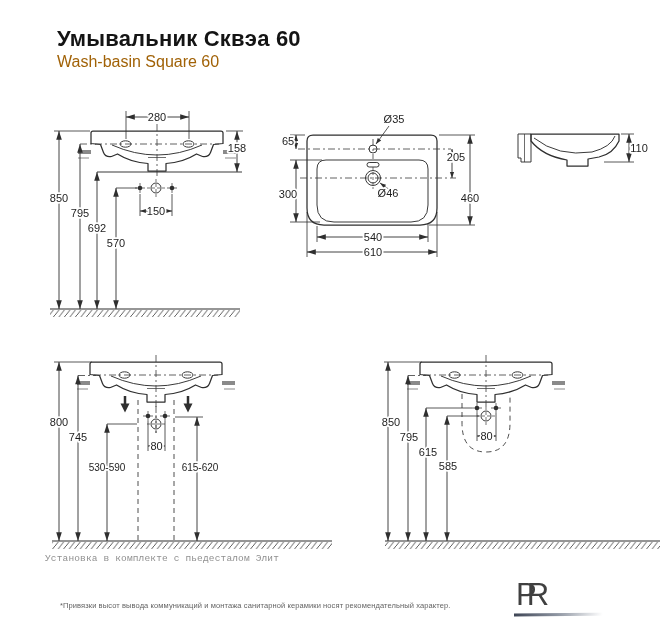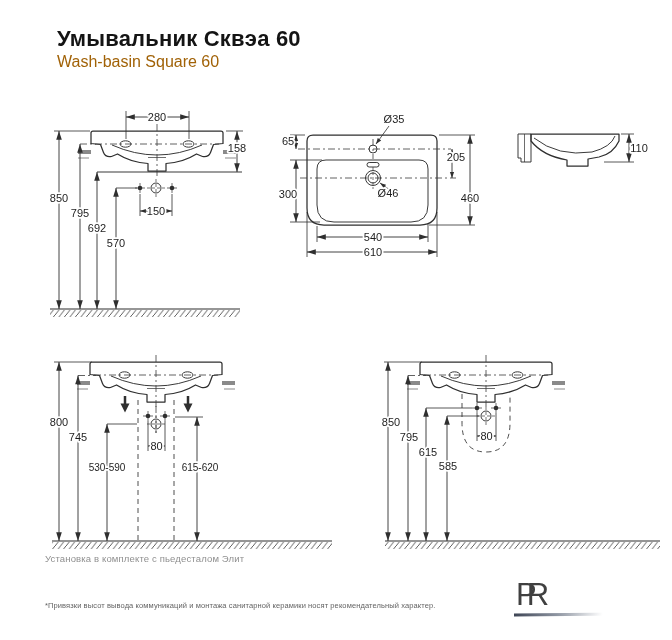--- a/index.html
+++ b/index.html
@@ -9,26 +9,26 @@
   }
   .title {
     position:absolute; left:57px; top:26px;
     font-size:22px; font-weight:700; color:#141414; letter-spacing:.2px;
   }
   .subtitle {
     position:absolute; left:57px; top:53px;
     font-size:16px; color:#a16207;
   }
   .cap {
-    position:absolute; font-size:9.5px; color:#8f8f8f; letter-spacing:.15px;
+    position:absolute; font-size:9.5px; color:#8f8f8f; letter-spacing:.15px;font-family:Liberation Mono, monospace;
   }
   .cap-elit { left:45px; top:553px; }
   .cap-lux  { left:380px; top:553px; }
   .footnote {
-    position:absolute; left:45px; top:601px;
+    position:absolute; left:60px; top:601px;
     font-size:7.5px; color:#636363; letter-spacing:.1px;text-align:center;
   }
   .logo { position:absolute; left:516px; top:578px; width:120px; height:46px; color:#404040; }
   .logo .lp, .logo .lr {
     font-size:31px; font-weight:400; line-height:34px; display:inline-block;
     font-family:"Liberation Sans", sans-serif;
   }
   .logo .lr { margin-left:-10px; }
   .logo .swoosh {
     position:absolute; left:-2px; top:35px; width:108px; height:3px;

